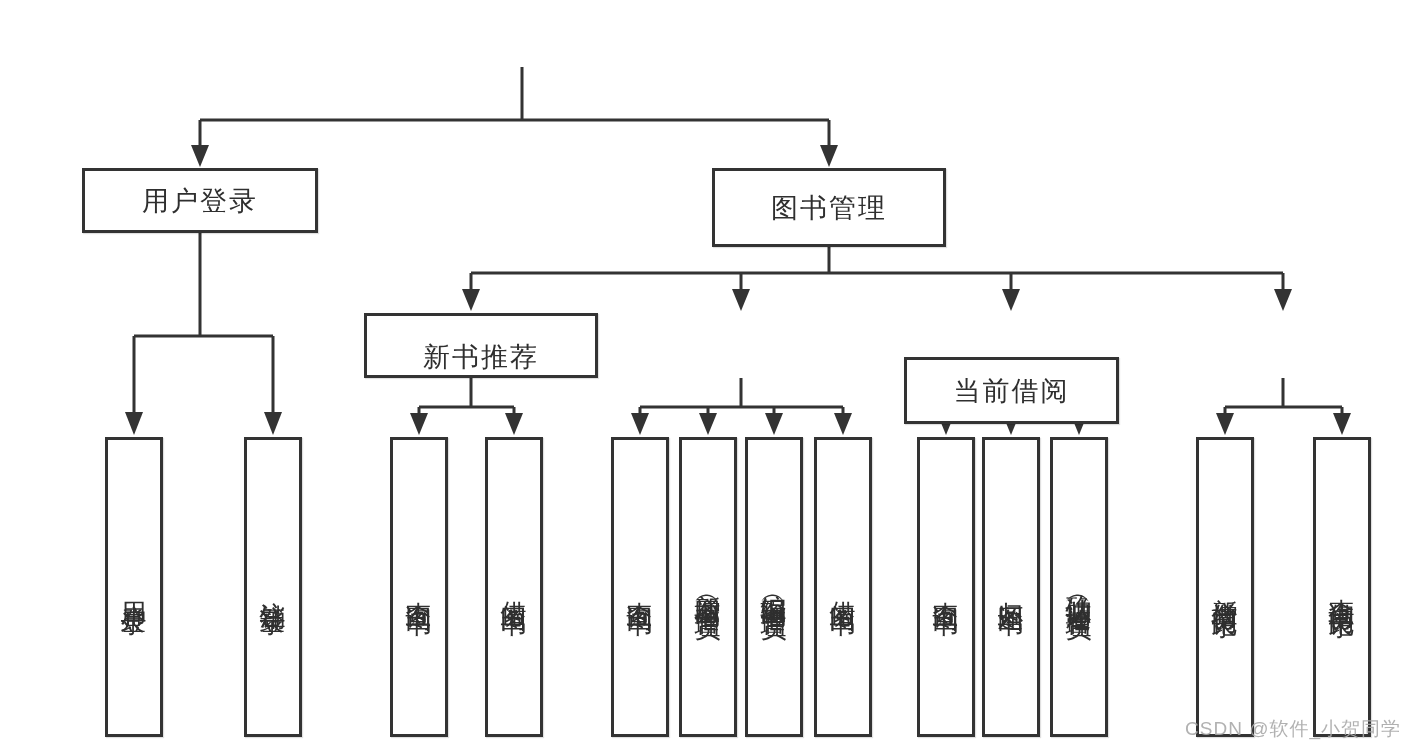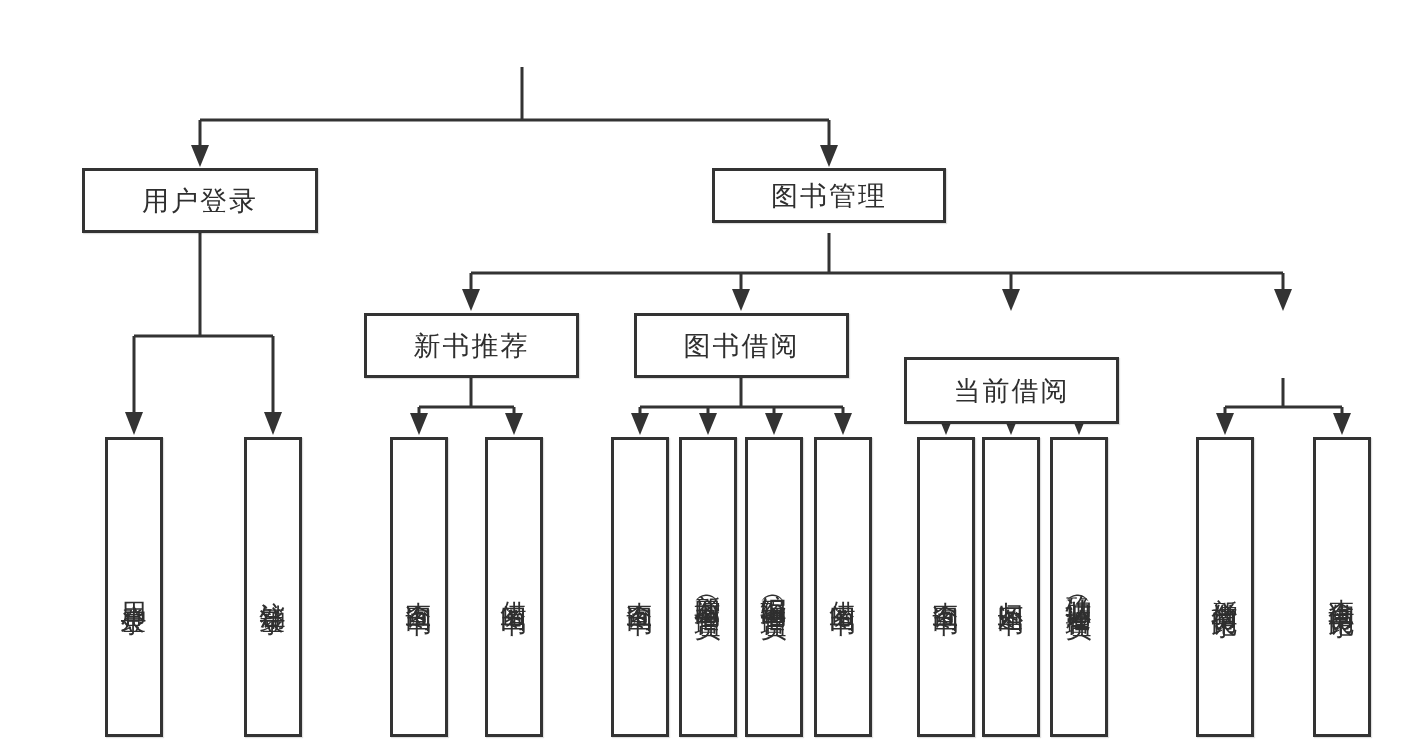--- a/index.html
+++ b/index.html
@@ -114,29 +114,26 @@
       <path d="M1283 378 V407 M1225 407 H1342 M1225 407 V414 M1342 407 V414"></path>
       <polygon points="1216,413 1234,413 1225,435"></polygon>
       <polygon points="1333,413 1351,413 1342,435"></polygon>
     </g>
   </svg>
 
 
   <div class="node hnode" style="left:82px; top:168px; width:236px; height:65px;">
     <span>用户登录</span>
   </div>
-  <div class="node hnode" style="left:712px; top:168px; width:234px; height:55px;">
+  <div class="node hnode" style="left:712px; top:168px; width:234px; height:79px;">
     <span>图书管理</span>
   </div>
 
-  <div class="node hnode" style="left:364px; top:313px; width:215px; height:65px;">
+  <div class="node hnode" style="left:364px; top:313px; width:234px; height:65px;align-items:flex-end;">
     <span>新书推荐</span>
-  </div>
-  <div class="node hnode" style="left:634px; top:313px; width:215px; height:65px;">
-    <span>图书借阅</span>
   </div>
   <div class="node hnode" style="left:904px; top:313px; width:215px; height:67px;margin-top:44px;">
     <span>当前借阅</span>
   </div>
 
   <div class="node vnode" style="left:105px; top:437px;">
     <span>用户登录</span>
   </div>
   <div class="node vnode" style="left:244px; top:437px;">
     <span>注销登录</span>
@@ -172,14 +169,15 @@
     <span>确认归还（管理员）</span>
   </div>
 
   <div class="node vnode" style="left:1196px; top:437px;">
     <span>新增借阅记录</span>
   </div>
   <div class="node vnode" style="left:1313px; top:437px;">
     <span>查询借阅记录</span>
   </div>
 
+  <div class="watermark">CSDN @软件_小贺同学</div>
 
 </div>
 
 </body></html>

